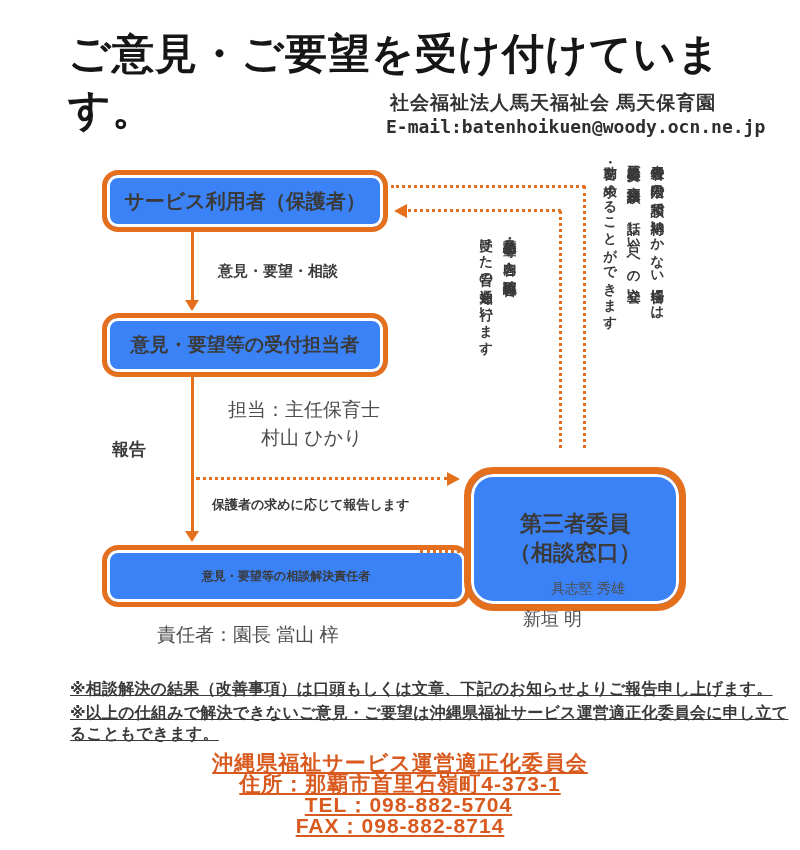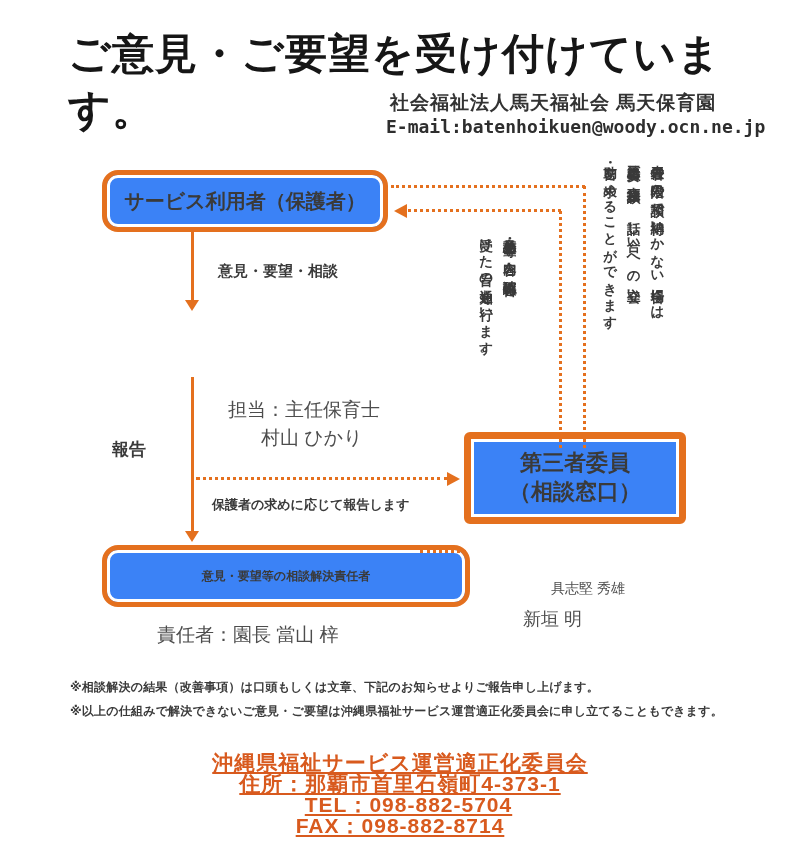--- a/index.html
+++ b/index.html
@@ -18,52 +18,53 @@
 
   .flowbox {
     background:#3b82f6; border:5px solid #e4701e; border-radius:16px;
     box-shadow: inset 0 0 0 3px #ffffff;
     display:flex; align-items:center; justify-content:center;
     font-weight:bold; color:#3a3a3a; text-align:center;
   }
   .box-user   { left:102px; top:170px; width:286px; height:62px; font-size:20px; }
   .box-recept { left:102px; top:313px; width:286px; height:64px; font-size:19px; }
   .box-resolv { left:102px; top:545px; width:368px; height:62px; font-size:12px; }
-  .box-comm   { left:464px; top:432px; width:222px; height:92px; font-size:22px; border-width:7px; border-radius:6px; line-height:1.3; }
+  .box-comm   { left:464px; top:467px; width:222px; height:144px; font-size:22px; border-width:7px; border-radius:29px; line-height:1.3; }
 
   .vline { width:3px; background:#e4701e; }
   .hdot  { border-top:3px dotted #e4701e; height:0; }
   .vdot  { border-left:3px dotted #e4701e; width:0; }
 
   .ah-down { width:0; height:0; border-left:7px solid transparent; border-right:7px solid transparent; border-top:11px solid #e4701e; }
   .ah-left { width:0; height:0; border-top:7px solid transparent; border-bottom:7px solid transparent; border-right:13px solid #e4701e; }
   .ah-right{ width:0; height:0; border-top:7px solid transparent; border-bottom:7px solid transparent; border-left:13px solid #e4701e; }
 
   .lbl { font-weight:bold; color:#3a3a3a; }
   .plain { font-weight:normal; color:#4d4d4d; }
 
   .vtext {
     writing-mode:vertical-rl; font-weight:bold; color:#3a3a3a;
     font-size:13.5px; line-height:1.75; letter-spacing:1px; white-space:pre-line;
   }
 
-  .remark { left:70px; font-size:12px; font-weight:bold; color:#3a3a3a; letter-spacing:0.2px; }
+  .remark { left:70px; font-size:16px; font-weight:bold; color:#3a3a3a; letter-spacing:0.2px;text-decoration:underline; }
 
   .footer { left:0; width:800px; text-align:center; font-weight:bold; color:#d85a1e; font-size:21px; letter-spacing:1px; line-height:21px;text-decoration:underline; }
 </style>
 </head>
 <body>
 
 <div class="page">
 
   <div class="abs title">ご意見・ご要望を受け付けています。</div>
   <div class="abs orgline">社会福祉法人馬天福祉会 馬天保育園</div>
   <div class="abs email">E-mail:batenhoikuen@woody.ocn.ne.jp</div>
 
   <div class="abs flowbox box-user">サービス利用者（保護者）</div>
+  <div class="abs flowbox box-recept">意見・要望等の受付担当者</div>
   <div class="abs flowbox box-resolv">意見・要望等の相談解決責任者</div>
   <div class="abs flowbox box-comm pre">第三者委員
 （相談窓口）</div>
 
   <div class="abs vline" style="left:191px; top:232px; height:70px;"></div>
   <div class="abs ah-down" style="left:185px; top:300px;"></div>
   <div class="abs lbl" style="left:218px; top:262px; font-size:15px;">意見・要望・相談</div>
 
   <div class="abs vline" style="left:191px; top:377px; height:156px;"></div>
   <div class="abs ah-down" style="left:185px; top:531px;"></div>

